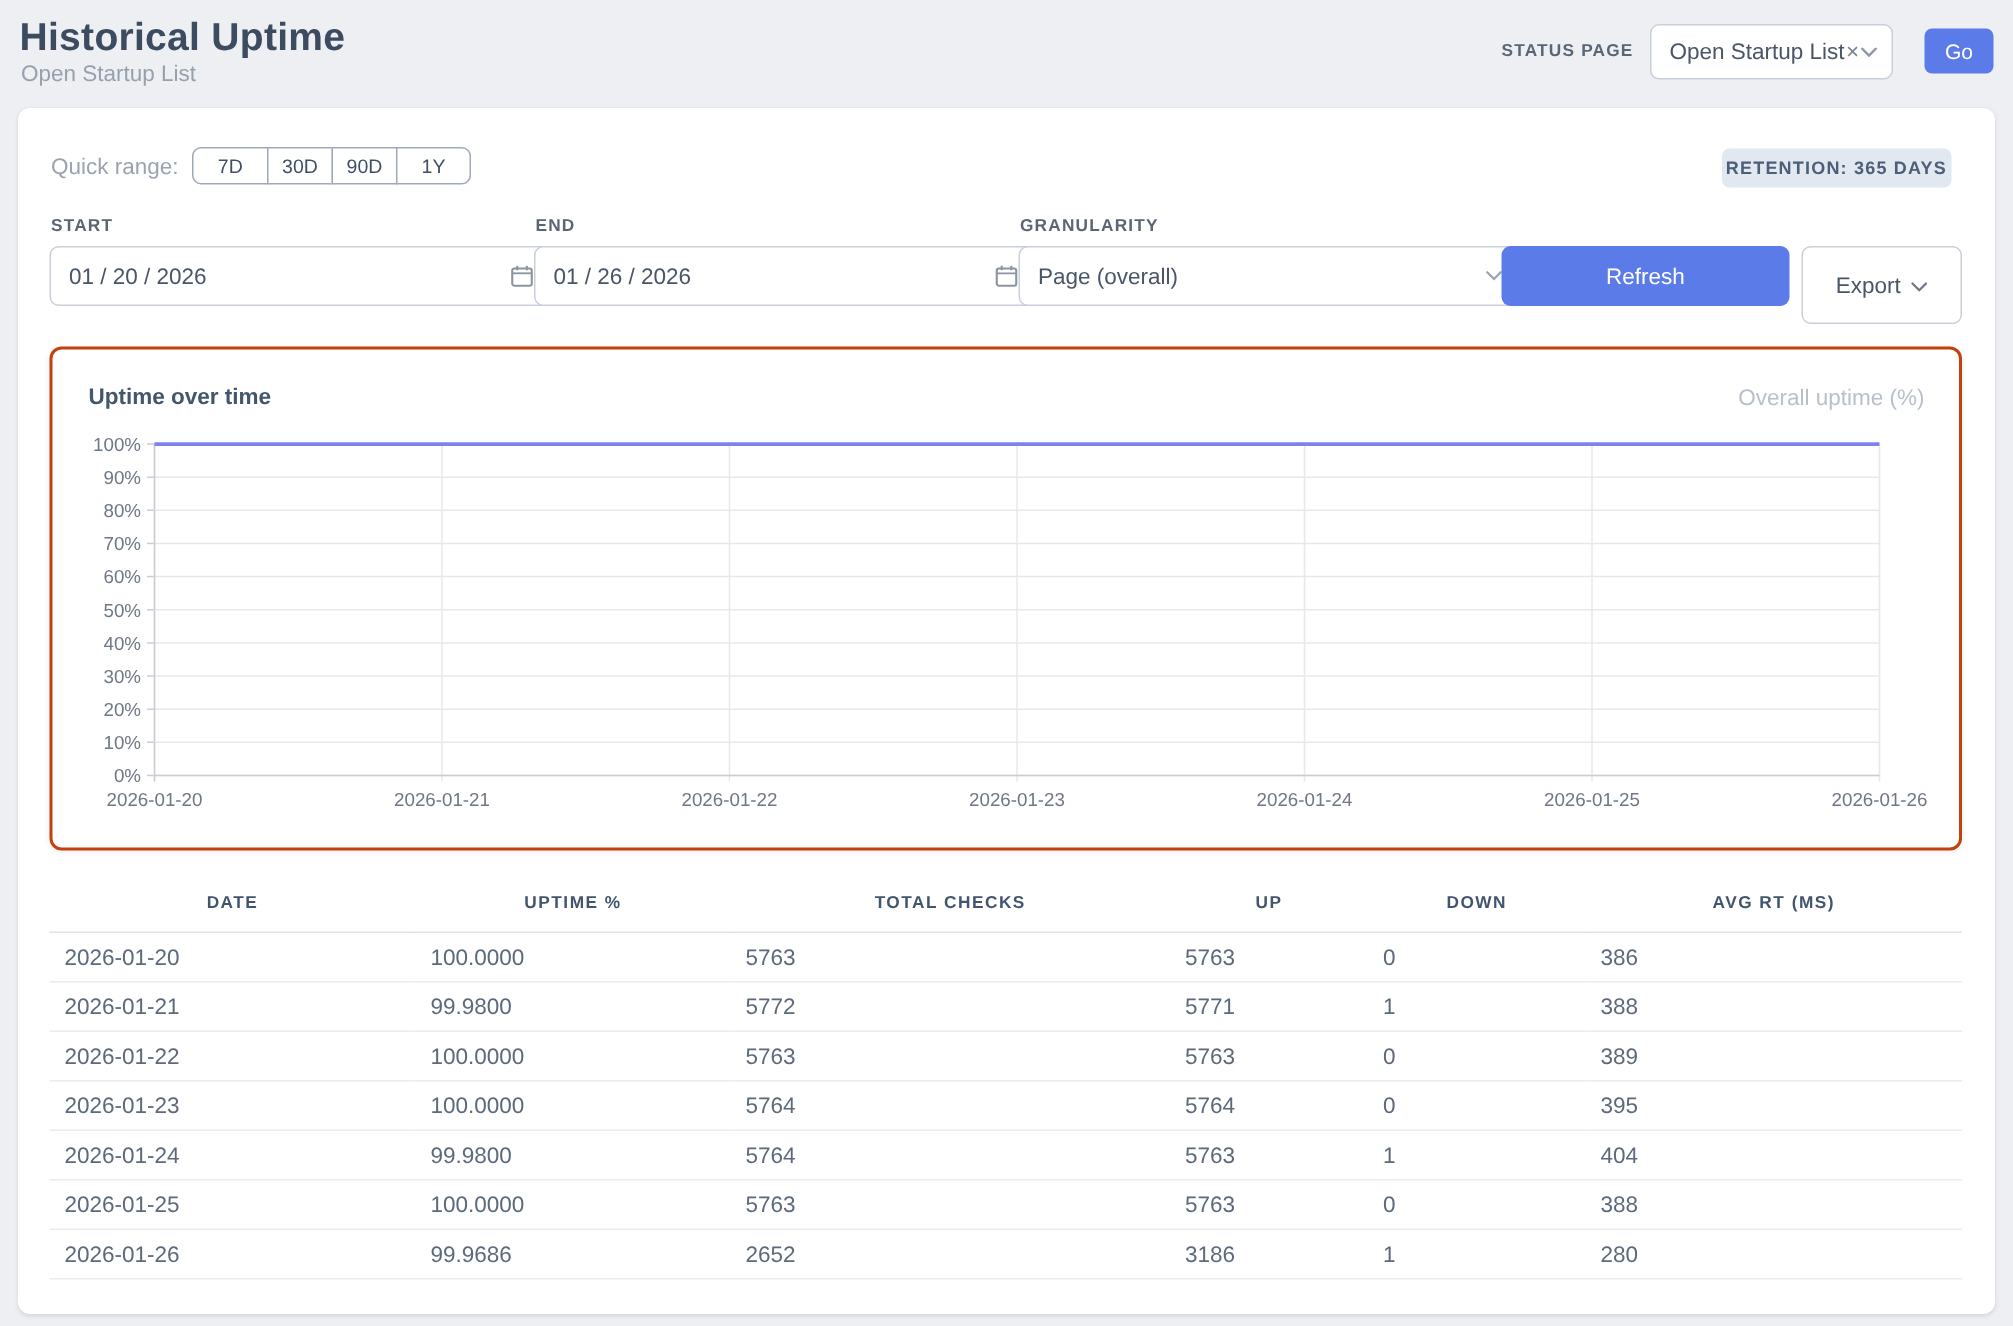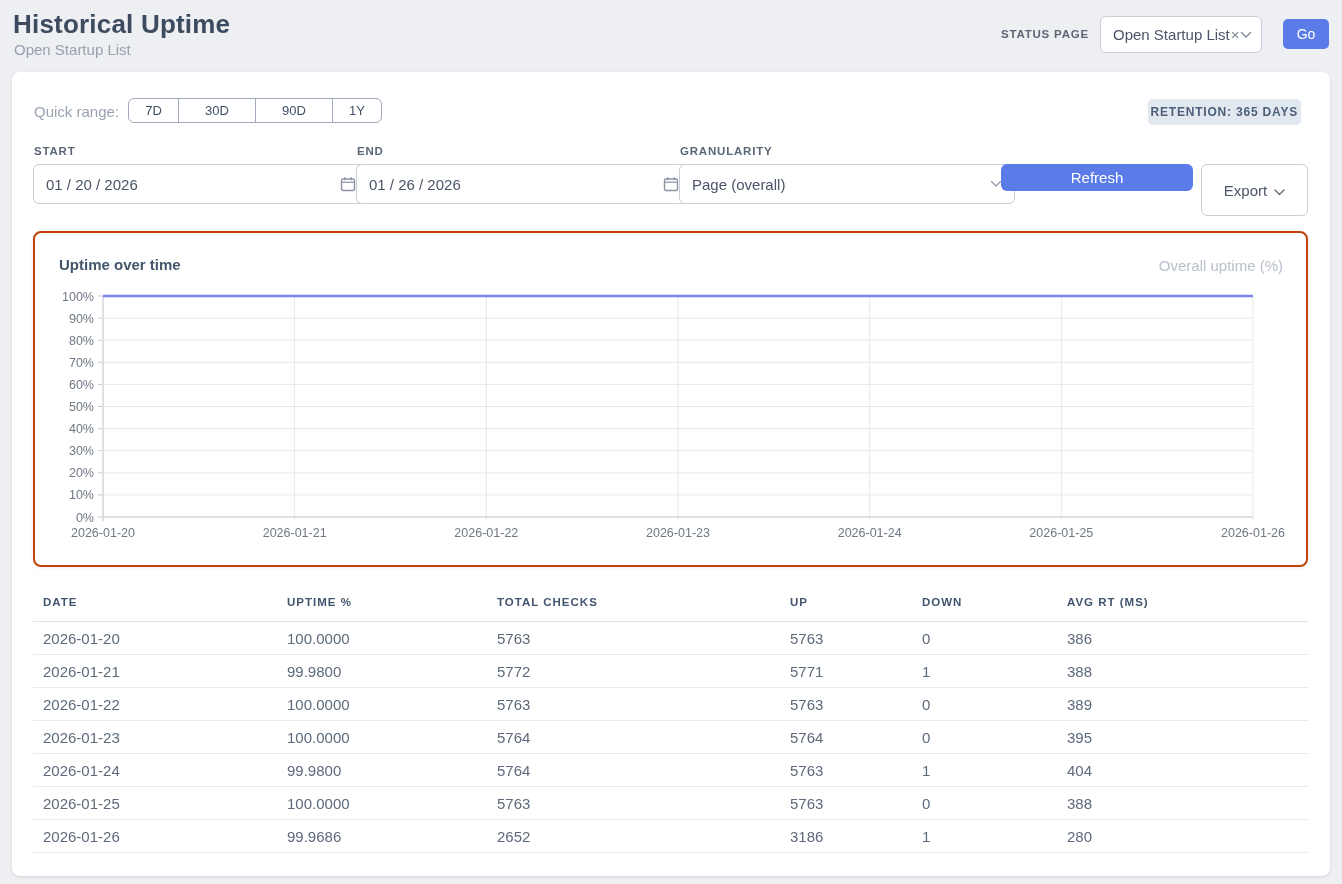--- a/index.html
+++ b/index.html
@@ -31,39 +31,39 @@
   }
   
   .main-card {
     position:absolute; left:12px; top:72px; width:1318px; height:804px;
     background:#fff; border-radius:8px; box-shadow:0 1px 3px rgba(16,24,40,.12);
   }
   .qr-label { position:absolute; left:22px; top:31px; font-size:15px; color:#9aa3b0; }
   .qr-group { position:absolute; left:116px; top:26px; display:flex;align-items:center; }
   .qr-btn {
     border:1px solid #9fa9ba; background:#fff; color:#3f4f66;
-    font-size:13px; padding:4px 0; width:78px; margin-left:-1px; cursor:pointer;
+    font-size:13px; padding:4px 0; width:44px; margin-left:-1px; cursor:pointer;
     font-family:"Liberation Sans",sans-serif;
   }
   .qr-btn:first-child { border-radius:6px 0 0 6px; margin-left:0; width:51px; }
   .qr-btn:last-child { border-radius:0 6px 6px 0; width:50px; }
   .retention-badge {
     position:absolute; right:29px; top:27px; background:#e2e8f0; color:#4d5e78;
     font-size:12px; font-weight:bold; letter-spacing:0.8px; padding:6px 3px; border-radius:5px;
   }
   .field-label { position:absolute; top:73px; font-size:11.5px; font-weight:bold; color:#5a6675; letter-spacing:0.8px; }
   .input-box {
     position:absolute; top:92px; height:40px; width:336px;
     background:#fff; border:1px solid #c9cfd9; border-radius:6px;
     display:flex; align-items:center; padding:0 12px; font-size:15px; color:#4a5568; cursor:text;
   }
   .input-box .icon-right { margin-left:auto; display:flex; align-items:center; cursor:pointer; }
   .select-box { cursor:pointer; }
   .refresh-btn {
-    position:absolute; left:989px; top:92px; width:192px; height:27px;
+    position:absolute; left:989px; top:92px; width:192px; height:40px;
     background:#5b7ce8; color:#fff; font-size:15px; border:none; border-radius:6px; cursor:pointer;
     font-family:"Liberation Sans",sans-serif;
   }
   .export-btn {
     position:absolute; left:1189px; top:92px; width:107px; height:52px;
     background:#fff; color:#4a5568; font-size:15px; border:1px solid #c9cfd9; border-radius:6px; cursor:pointer;
     display:flex; align-items:center; justify-content:center; gap:7px;
     font-family:"Liberation Sans",sans-serif;
   }
   
@@ -72,21 +72,21 @@
     background:#fff; border:2px solid #c2410c; border-radius:8px;
     box-shadow:0 1px 4px rgba(16,24,40,.08);
   }
   .chart-title { position:absolute; left:24px; top:23px; font-size:15px; font-weight:bold; color:#44566b; }
   .chart-legend { position:absolute; right:23px; top:24px; font-size:15px; color:#b8c0cc; }
   .chart-svg { position:absolute; left:0; top:49px; }
   
   .table-wrap { position:absolute; left:21px; top:518px; width:1275px; }
   table { width:100%; border-collapse:collapse; table-layout:fixed; }
   th {
-    text-align:left; font-size:11.5px; font-weight:bold; letter-spacing:1px;
+    text-align:center; font-size:11.5px; font-weight:bold; letter-spacing:1px;
     color:#42556e; padding:6px 10px 13px 10px; border-bottom:1px solid #dde2e8;
   }
   td {
     font-size:15px; color:#5d6a7b; padding:8px 10px 7px 10px;
     border-bottom:1px solid #e9ecef; white-space:nowrap; overflow:hidden;
   }
 </style>
 </head>
 <body>
 

